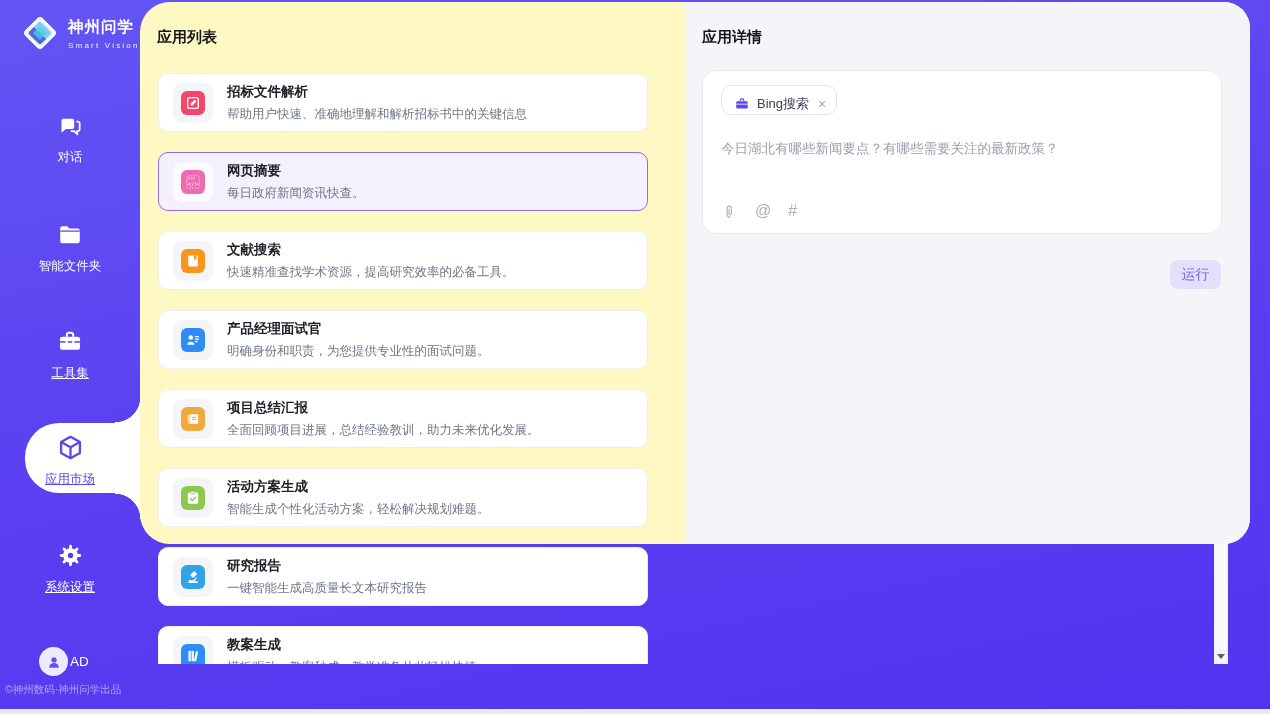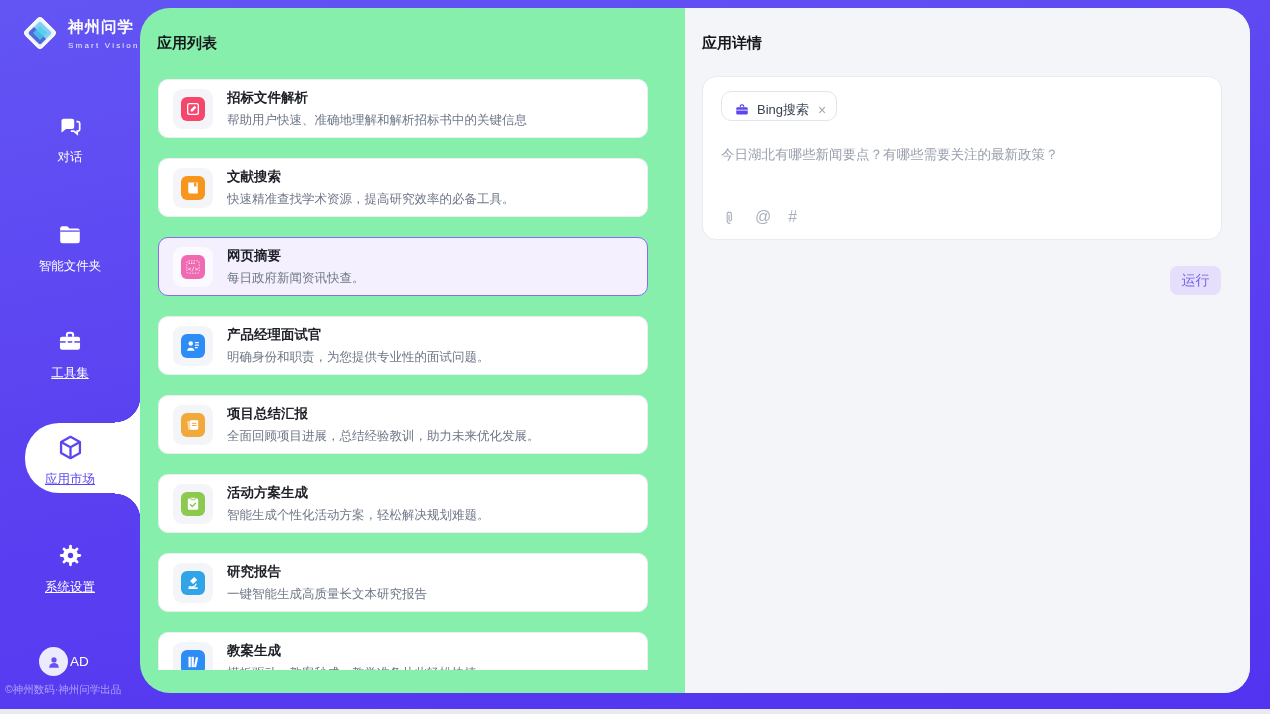--- a/index.html
+++ b/index.html
@@ -32,22 +32,22 @@
   .active-bubble::after { content:""; position:absolute; right:0; bottom:-26px; width:26px; height:26px;
     background:radial-gradient(circle 26px at 0 100%, rgba(0,0,0,0) 25px, #fff 25.5px); }
 
   .user-row { position:absolute; left:39px; top:647px; display:flex; align-items:center; gap:2px; cursor:pointer; }
   .avatar { width:29px; height:29px; border-radius:50%; background:#edeafd; display:flex; align-items:center; justify-content:center; }
   .user-name { color:#fff; font-size:13.5px; }
   .sidebar-footer { position:absolute; left:5px; top:683px; width:135px; color:rgba(255,255,255,.5);
     font-size:10.5px; white-space:nowrap; }
 
   
-  .main-panel { position:absolute; left:140px; top:8px; width:1110px; height:685px;
-    background:#86efac; border-radius:30px 26px 26px 30px; }
+  .main-panel { position:absolute; left:140px; top:2px; width:1110px; height:542px;
+    background:#fef9c3; border-radius:30px 26px 26px 30px; }
 
   .section-title { position:absolute; font-size:15px; font-weight:bold; color:#16181d; }
   .list-title { left:17px; top:26px; }
 
   
   .cards-viewport { position:absolute; left:18px; top:68px; width:490px; height:594px; overflow:hidden; padding-top:3px; }
   .app-card { position:relative; height:59px; margin-bottom:20px; background:#fff;
     border:1px solid #edeef2; border-radius:10px; display:flex; align-items:center;
     padding:4px 14px; gap:14px; cursor:pointer; }
   .app-card.selected { background:#f4f0fe; border:1.5px solid #8a6bf5; }
@@ -183,49 +183,49 @@
               <rect x="5.6" y="5.6" width="12.8" height="12.8" rx="2.2" fill="none" stroke="#fff" stroke-width="1.6"></rect>
               <path d="M9.3 14.9v-2.2l4.6-4.6 2.2 2.2-4.6 4.6z" fill="#fff"></path>
             </svg>
           </span>
       </span>
       <span class="card-texts">
         <span class="card-title" style="display:block">招标文件解析</span>
         <span class="card-desc" style="display:block">帮助用户快速、准确地理解和解析招标书中的关键信息</span>
       </span>
     </div>
-      <div class="app-card">
-      <span class="tile">
-        <span class="tile-inner" style="--c: #f8951d;">
-            <svg width="20" height="20" viewBox="0 0 24 24">
-              <path d="M6.3 5.4h11.4v13.2H8.5a2.2 2.2 0 0 1-2.2-2.2z" fill="#fff"></path>
-              <path d="M13.3 5.4h2.8v5.4l-1.4-1.2-1.4 1.2z" fill="var(--c,#f8951d)"></path>
-            </svg>
-          </span>
-      </span>
-      <span class="card-texts">
-        <span class="card-title" style="display:block">文献搜索</span>
-        <span class="card-desc" style="display:block">快速精准查找学术资源，提高研究效率的必备工具。</span>
-      </span>
-    </div>
       <div class="app-card selected">
       <span class="tile">
         <span class="tile-inner" style="--c: #f06ab2;">
             <svg width="20" height="20" viewBox="0 0 24 24">
               <rect x="4.6" y="4.6" width="14.8" height="14.8" rx="2" fill="none" stroke="#fff" stroke-width="1.1" stroke-dasharray="1.6 1.6" opacity=".9"></rect>
               <circle cx="7.6" cy="7.6" r=".9" fill="#fff"></circle>
               <circle cx="10.4" cy="7.6" r=".9" fill="#fff"></circle>
               <circle cx="13.2" cy="7.6" r=".9" fill="#fff"></circle>
               <text x="12" y="16.6" font-size="7" fill="#fff" text-anchor="middle" font-family="DejaVu Sans Mono,monospace">&lt;/&gt;</text>
             </svg>
           </span>
       </span>
       <span class="card-texts">
         <span class="card-title" style="display:block">网页摘要</span>
         <span class="card-desc" style="display:block">每日政府新闻资讯快查。</span>
+      </span>
+    </div>
+      <div class="app-card">
+      <span class="tile">
+        <span class="tile-inner" style="--c: #f8951d;">
+            <svg width="20" height="20" viewBox="0 0 24 24">
+              <path d="M6.3 5.4h11.4v13.2H8.5a2.2 2.2 0 0 1-2.2-2.2z" fill="#fff"></path>
+              <path d="M13.3 5.4h2.8v5.4l-1.4-1.2-1.4 1.2z" fill="var(--c,#f8951d)"></path>
+            </svg>
+          </span>
+      </span>
+      <span class="card-texts">
+        <span class="card-title" style="display:block">文献搜索</span>
+        <span class="card-desc" style="display:block">快速精准查找学术资源，提高研究效率的必备工具。</span>
       </span>
     </div>
       <div class="app-card">
       <span class="tile">
         <span class="tile-inner" style="--c: #2e8df5;">
             <svg width="20" height="20" viewBox="0 0 24 24">
               <circle cx="9.3" cy="9" r="2.7" fill="#fff"></circle>
               <path d="M4.8 17.6a4.6 4.6 0 0 1 9 0z" fill="#fff"></path>
               <rect x="14.2" y="7.2" width="5" height="1.5" rx=".7" fill="#fff"></rect>
               <rect x="14.2" y="10.2" width="5" height="1.5" rx=".7" fill="#fff"></rect>

